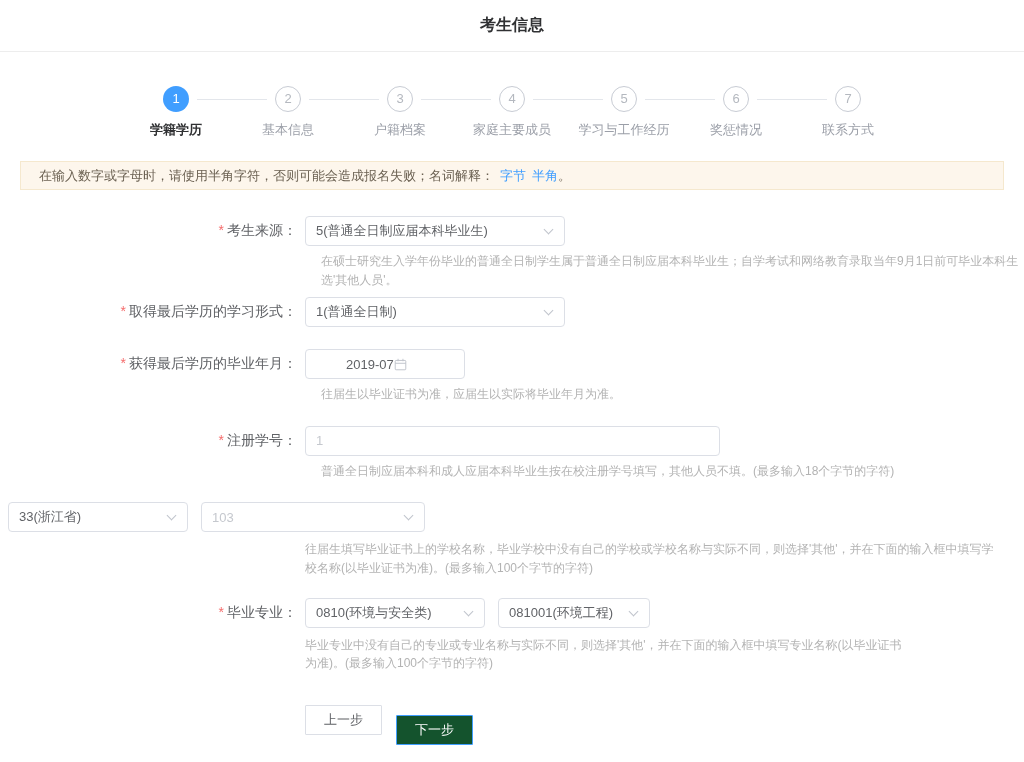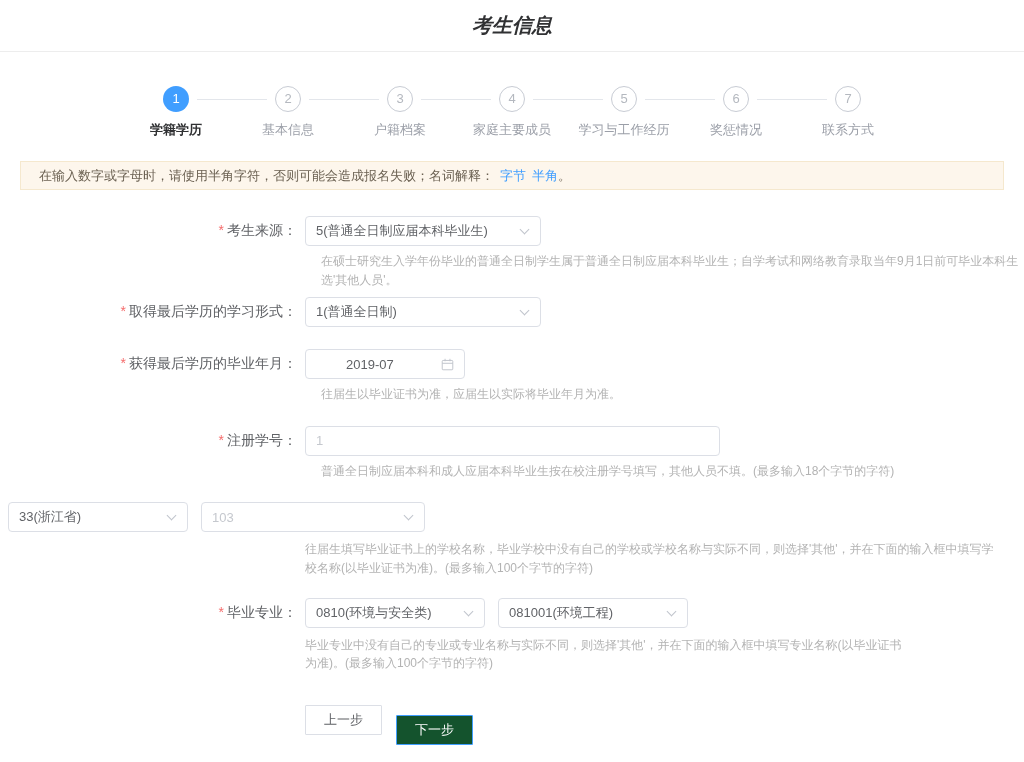--- a/index.html
+++ b/index.html
@@ -5,21 +5,21 @@
   * { box-sizing: border-box; }
   html,body { margin:0; padding:0; }
   body {
     width:1024px; height:762px; overflow:hidden;
     background:#ffffff;
     font-family:"Liberation Sans", sans-serif;
     color:#333;
   }
   
   .header { height:52px; border-bottom:1px solid #ededed; display:flex; align-items:center; justify-content:center; }
-  .header .title { font-size:20px; font-weight:600; color:#303133;font-style:italic; }
+  .header .title { font-size:16px; font-weight:600; color:#303133; }
 
   
   .stepper { display:flex; width:784px; margin:34px auto 0; }
   .step { flex:1; text-align:center; position:relative; cursor:pointer; }
   .step:not(:first-child)::before {
     content:""; position:absolute; top:13px;
     left:calc(-50% + 21px); width:calc(100% - 42px);
     height:1px; background:#e3e6eb;
   }
   .step .circle {
@@ -52,22 +52,22 @@
     display:flex; align-items:center; background:#fff;
     padding:0 10px; font-size:13px; color:#606266;
   }
   .select { justify-content:space-between; cursor:pointer; }
   .chev {
     width:7px; height:7px; flex:0 0 7px;
     border-right:1.4px solid #c0c4cc; border-bottom:1.4px solid #c0c4cc;
     transform:rotate(45deg); margin:-3px 2px 0 10px;
   }
   .faded { color:#c5c8ce; }
-  .w260 { width:236px;gap:16px; } .w160 { width:160px; } .w415 { width:415px; }
-  .w180 { width:180px; } .w197 { width:224px; } .w190 { width:190px; }
+  .w260 { width:260px;gap:16px; } .w160 { width:160px; } .w415 { width:415px; }
+  .w180 { width:180px; } .w197 { width:224px; } .w190 { width:152px; }
   .gap13 { margin-left:13px; }
 
   .help-row { align-items:flex-start; }
   .help { font-size:12px; color:#b3b3b3; line-height:1.55; margin:0; }
   .mw700 { max-width:700px; } .mw610 { max-width:608px; }
 
   .mt6 { margin-top:6px;padding-left:16px; } .mt8 { margin-top:8px; }
   .mt18 { margin-top:8px; } .mt20 { margin-top:20px; }
   .mt22 { margin-top:22px; }
 
@@ -154,21 +154,21 @@
         <span class="chev"></span>
       </div>
     </div>
   </div>
 
   <div class="row mt22">
     <div class="label-col">
       <span class="req">*</span><span>获得最后学历的毕业年月：</span>
     </div>
     <div class="ctrl-col">
-      <div class="tinput w160" style="justify-content:space-between;padding-left:40px;">
+      <div class="tinput w160" style="justify-content:flex-start;padding-left:40px;">
         <span>2019-07</span>
         <svg width="13" height="13" viewBox="0 0 16 16">
           <rect x="1.5" y="3" width="13" height="11.5" rx="1" fill="none" stroke="#c0c4cc" stroke-width="1.2"></rect>
           <line x1="1.5" y1="6.5" x2="14.5" y2="6.5" stroke="#c0c4cc" stroke-width="1.2"></line>
           <line x1="5" y1="1" x2="5" y2="4" stroke="#c0c4cc" stroke-width="1.2"></line>
           <line x1="11" y1="1" x2="11" y2="4" stroke="#c0c4cc" stroke-width="1.2"></line>
         </svg>
       </div>
     </div>
   </div>

